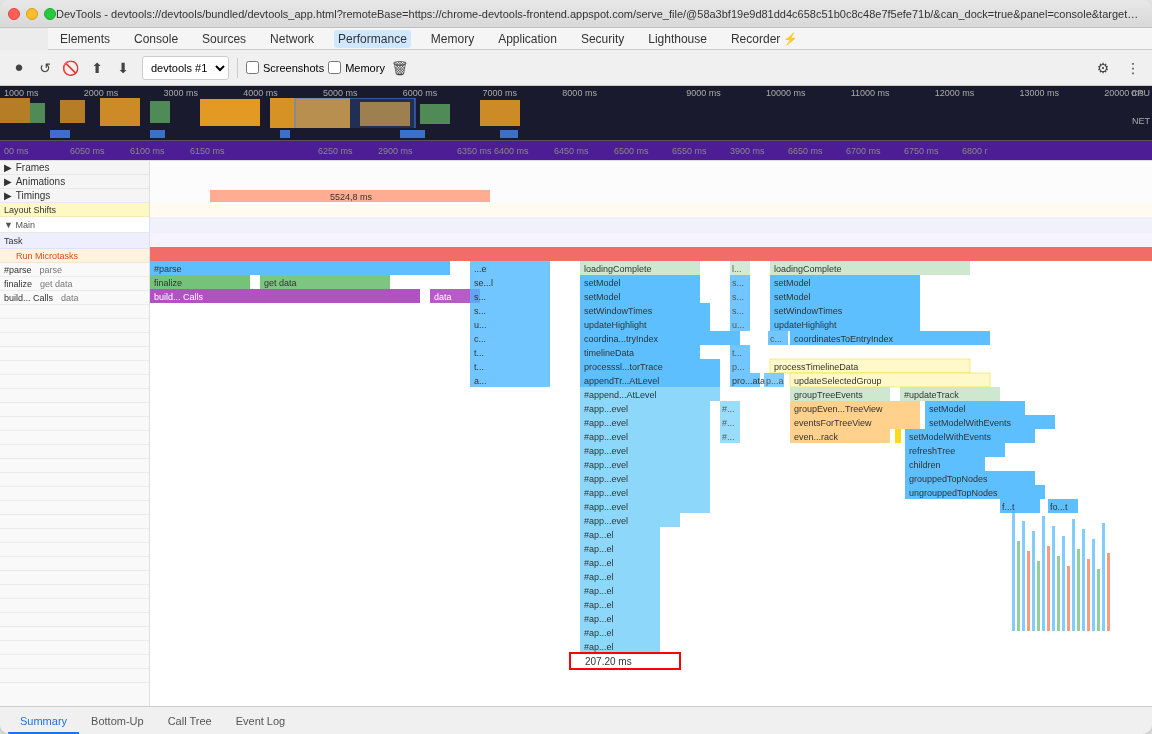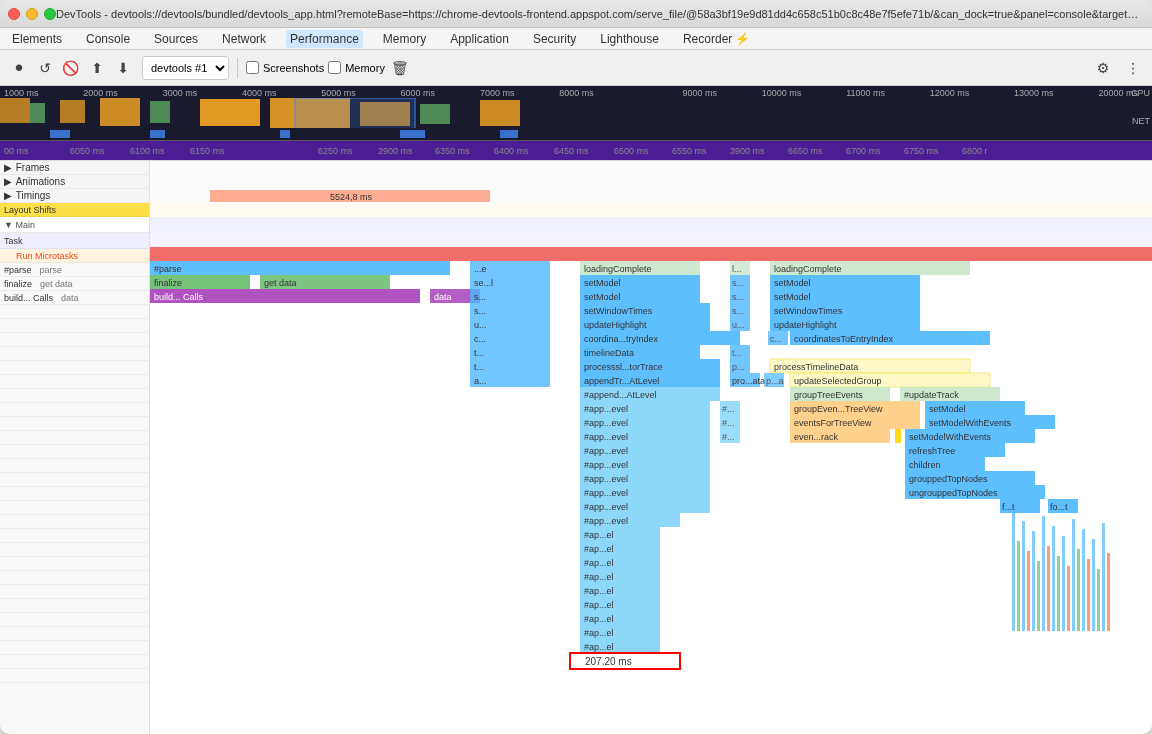--- a/index.html
+++ b/index.html
@@ -63,20 +63,21 @@
     
     .menubar {
       height: 22px;
       background: #f5f5f5;
       border-bottom: 1px solid #ccc;
       display: flex;
       align-items: center;
       padding: 0 8px;
       gap: 16px;
       flex-shrink: 0;
+      margin-left: 48px;
     }
 
     .menu-item {
       font-size: 12px;
       color: #333;
       cursor: pointer;
       padding: 2px 4px;
     }
 
     .menu-item.active {
@@ -309,21 +310,21 @@
     <div class="toolbar-right">
       <button class="toolbar-btn gear-icon">⚙</button>
       <button class="toolbar-btn">⋮</button>
     </div>
   </div>
 
   <div class="perf-content">
 
     <div class="timeline-overview">
 
-      <div style="position:absolute; top:2px; left:0; right:10px; display:flex; justify-content:space-between; padding:0 4px;">
+      <div style="position:absolute; top:2px; left:0; right:4px; display:flex; justify-content:space-between; padding:0 4px;">
         <span style="font-size:9px;color:#aaa;">1000 ms</span>
         <span style="font-size:9px;color:#aaa;">2000 ms</span>
         <span style="font-size:9px;color:#aaa;">3000 ms</span>
         <span style="font-size:9px;color:#aaa;">4000 ms</span>
         <span style="font-size:9px;color:#aaa;">5000 ms</span>
         <span style="font-size:9px;color:#aaa;">6000 ms</span>
         <span style="font-size:9px;color:#aaa;">7000 ms</span>
         <span style="font-size:9px;color:#aaa;">8000 ms</span>
         <span style="font-size:9px;color:#aaa;padding-left:44px;">9000 ms</span>
         <span style="font-size:9px;color:#aaa;">10000 ms</span>
@@ -363,21 +364,21 @@
     </div>
 
     <div class="time-ruler">
       <span style="position:absolute;left:4px;font-size:9px;color:#888;">00 ms</span>
       <span style="position:absolute;left:70px;font-size:9px;color:#888;">6050 ms</span>
       <span style="position:absolute;left:130px;font-size:9px;color:#888;">6100 ms</span>
       <span style="position:absolute;left:190px;font-size:9px;color:#888;">6150 ms</span>
       <span style="position:absolute;left:250px;font-size:11px;color:#888;margin-top:27px;">6200 ms</span>
       <span style="position:absolute;left:318px;font-size:9px;color:#888;">6250 ms</span>
       <span style="position:absolute;left:378px;font-size:9px;color:#888;">2900 ms</span>
-      <span style="position:absolute;left:435px;font-size:9px;color:#888;">6350 ms</span>
+      <span style="position:absolute;left:457px;font-size:9px;color:#888;">6350 ms</span>
       <span style="position:absolute;left:494px;font-size:9px;color:#888;">6400 ms</span>
       <span style="position:absolute;left:554px;font-size:9px;color:#888;">6450 ms</span>
       <span style="position:absolute;left:614px;font-size:9px;color:#888;">6500 ms</span>
       <span style="position:absolute;left:672px;font-size:9px;color:#888;">6550 ms</span>
       <span style="position:absolute;left:730px;font-size:9px;color:#888;">3900 ms</span>
       <span style="position:absolute;left:788px;font-size:9px;color:#888;">6650 ms</span>
       <span style="position:absolute;left:846px;font-size:9px;color:#888;">6700 ms</span>
       <span style="position:absolute;left:904px;font-size:9px;color:#888;">6750 ms</span>
       <span style="position:absolute;left:962px;font-size:9px;color:#888;">6800 r</span>
     </div>
@@ -394,21 +395,21 @@
         <div class="label-row section">
           <span style="margin-right:4px;">▶</span>
           <span>Animations</span>
         </div>
 
         <div class="label-row section">
           <span style="margin-right:4px;">▶</span>
           <span>Timings</span>
         </div>
 
-        <div class="label-row" style="background:#fde047;">
+        <div class="label-row" style="background:#fef9c3;">
           <span>Layout Shifts</span>
         </div>
 
         <div class="label-row" style="background:#fff;padding:2px 4px;font-size:9px;height:16px;border-bottom:1px solid #e8e8e8;">
           <span style="color:#555;">▼ Main</span>
         </div>
 
         <div class="label-row" style="background:#eef;height:16px;">
           <span>Task</span>
         </div>
@@ -701,14 +702,28 @@
             <rect x="952" y="362" width="3" height="108" fill="#4db8ff"></rect>
             <rect x="957" y="392" width="3" height="78" fill="#ff7043"></rect>
           </g>
 
           <rect x="420" y="492" width="110" height="16" fill="white" stroke="#ff0000" stroke-width="2"></rect>
           <text x="435" y="504" font-size="10" fill="#333" font-weight="500">207.20 ms</text>
         </svg>
       </div>
     </div>
 
+    <div class="bottom-tabs">
+      <div class="bottom-tab active">
+        <span>Summary</span>
+      </div>
+      <div class="bottom-tab">
+        <span>Bottom-Up</span>
+      </div>
+      <div class="bottom-tab">
+        <span>Call Tree</span>
+      </div>
+      <div class="bottom-tab">
+        <span>Event Log</span>
+      </div>
+    </div>
   </div>
 </div>
 
 </body></html>

